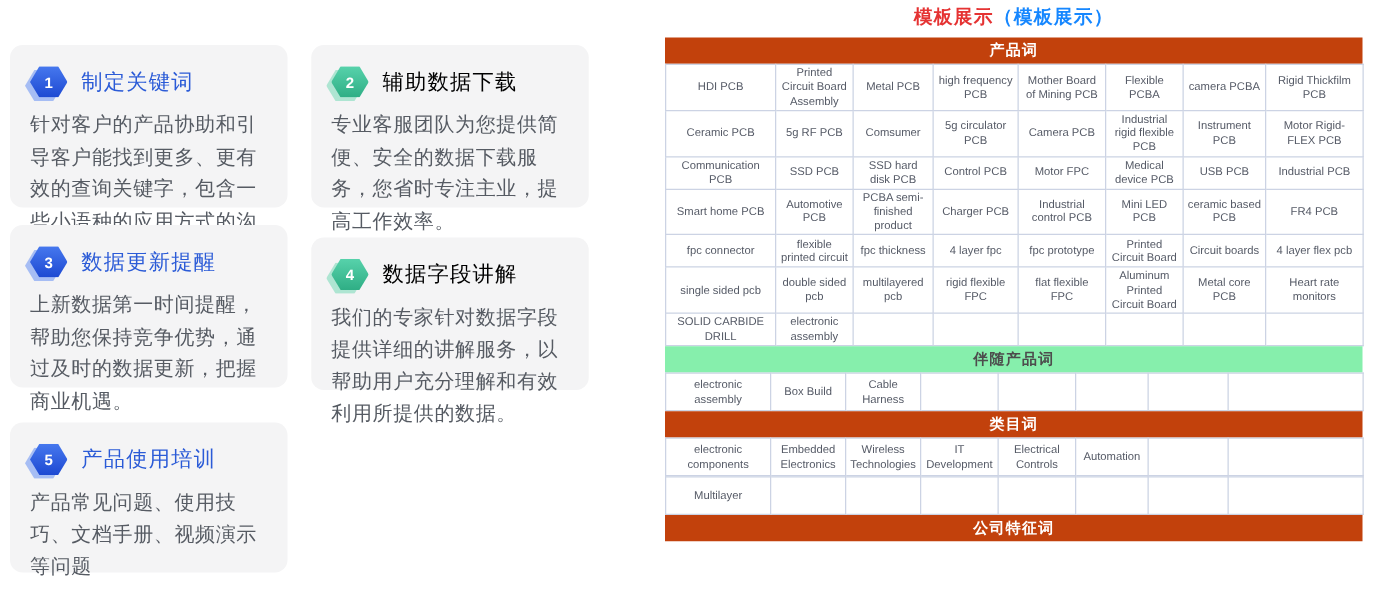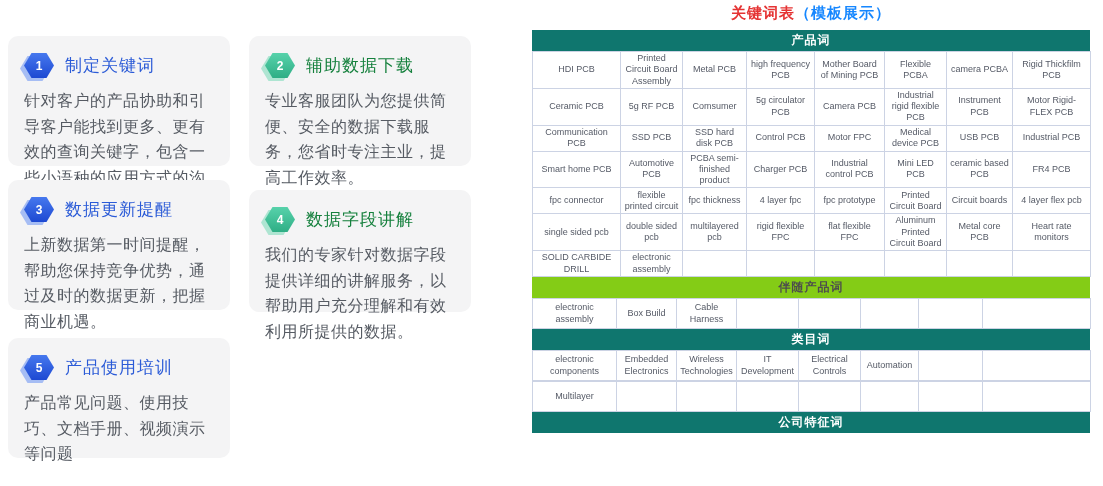--- a/index.html
+++ b/index.html
@@ -16,32 +16,32 @@
   .card-head{display:flex;align-items:center;gap:11px;}
   .badge{position:relative;width:30px;height:25px;flex:0 0 auto;}
   .hex{position:absolute;inset:0;clip-path:polygon(25% 0,75% 0,100% 50%,75% 100%,25% 100%,0 50%);}
   .hex-back{transform:translate(-4px,3px);}
   .hex-main{display:flex;align-items:center;justify-content:center;color:#fff;font-size:12px;font-weight:bold;}
   .accent-blue .hex-back{background:#a6bdf4;}
   .accent-blue .hex-main{background:linear-gradient(180deg,#4678ee 0%,#1d49d2 100%);}
   .accent-blue .card-title{color:#2b5bd7;}
   .accent-green .hex-back{background:#aee5d2;}
   .accent-green .hex-main{background:linear-gradient(180deg,#57d2ab 0%,#2fae85 100%);}
-  .accent-green .card-title{color:#15803d;}
+  .accent-green .card-title{color:#000000;}
   .card-title{font-size:17px;font-weight:normal;letter-spacing:1px;}
   .card-body{margin-top:10px;font-size:16px;line-height:1.6;color:#565b63;letter-spacing:.5px;}
 
   
   .kw-panel{position:absolute;left:532px;top:4px;width:558px;}
   .kw-title{text-align:center;font-size:15px;font-weight:bold;letter-spacing:1px;margin-bottom:7px;}
   .kw-title .t-red{color:#e53333;}
   .kw-title .t-blue{color:#1687ff;}
   .section-bar{height:21px;line-height:21px;text-align:center;font-size:12px;font-weight:bold;letter-spacing:1px;}
-  .tone-dark{background:#0f766e;color:#ffffff;font-family:Liberation Serif, serif;}
-  .tone-light{background:#84cc16;color:#4d4d4d;}
+  .tone-dark{background:#c2410c;color:#ffffff;font-family:Liberation Serif, serif;}
+  .tone-light{background:#86efac;color:#4d4d4d;}
   table.kw-table{border-collapse:collapse;table-layout:fixed;width:558px;}
   table.kw-table td{border:1px solid #ccd3e4;text-align:center;vertical-align:middle;
     font-size:9px;color:#555a66;padding:1px 3px;height:23px;line-height:1.25;
     overflow:hidden;word-wrap:break-word;}
   table.kw-table.sec-other td{height:27px;}
   td.link-cell{color:#4a6bce;cursor:pointer;}
 </style>
 </head>
 <body>
 
@@ -97,21 +97,21 @@
         <span class="hex hex-back"></span>
         <span class="hex hex-main">5</span>
       </span>
       <span class="card-title">产品使用培训</span>
     </div>
     <div class="card-body">产品常见问题、使用技巧、文档手册、视频演示等问题</div>
   </div>
 
   <div class="kw-panel">
     <div class="kw-title">
-      <span class="t-red">关键词表</span><span class="t-blue">（模板展示）</span>
+      <span class="t-red">模板展示</span><span class="t-blue">（模板展示）</span>
     </div>
     <div>
         <div class="section-bar tone-dark">产品词</div>
         <table class="kw-table sec-product">
           <colgroup>
             <col style="width: 88px;">
             <col style="width: 62px;">
             <col style="width: 64px;">
             <col style="width: 68px;">
             <col style="width: 70px;">

